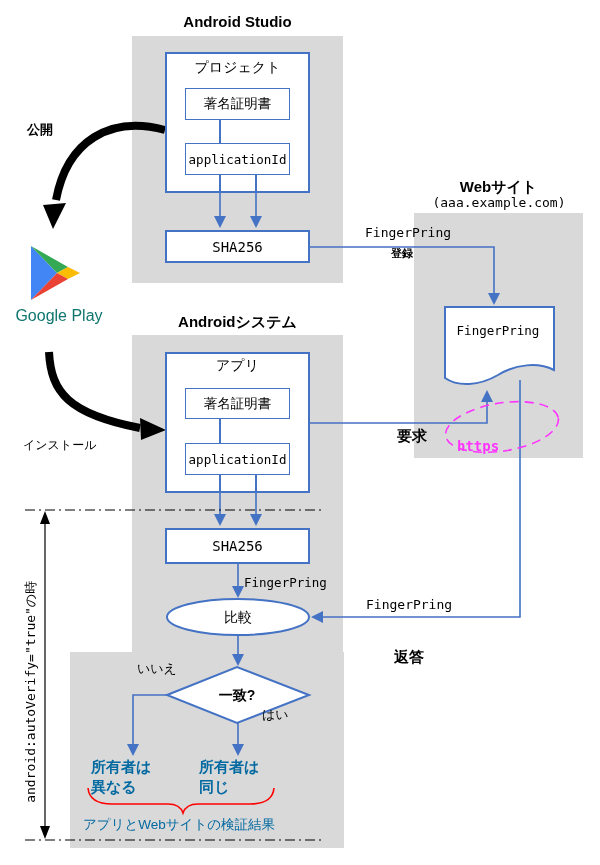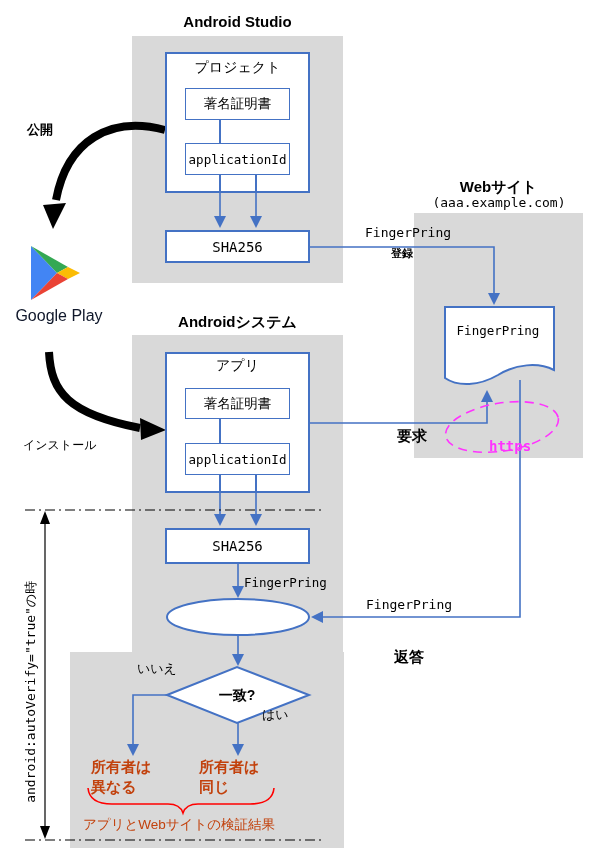--- a/index.html
+++ b/index.html
@@ -6,21 +6,21 @@
   #stage{position:relative;width:600px;height:865px;background:#fff;overflow:hidden;
          font-family:"Liberation Sans",sans-serif;color:#000;}
   .panel{position:absolute;background:#D9D9D9;z-index:0;}
   .bbox{position:absolute;background:#fff;border:2px solid #4472C4;box-sizing:border-box;
         display:flex;align-items:center;justify-content:center;z-index:2;}
   .lbl{position:absolute;white-space:nowrap;z-index:3;line-height:1.2;}
   .ctr{text-align:center;}
   .mono{font-family:"DejaVu Sans Mono",monospace;}
   .jp{font-family:"Liberation Sans",sans-serif;}
   .bold{font-weight:bold;}
-  .red{color:#c2410c;}
+  .red{color:#0369a1;}
   .mag{color:#FF33FF;}
   .vline{position:absolute;width:2px;background:#4472C4;z-index:2;}
   svg.layer{position:absolute;left:0;top:0;z-index:1;}
 </style>
 </head>
 <body>
 
 <div id="stage">
 
   <div class="panel" style="left:132px;top:36px;width:211px;height:247px;"></div>
@@ -116,35 +116,35 @@
     <span class="jp" style="font-size:13.5px;">著名証明書</span>
   </div>
   <div class="bbox" style="left:185px;top:143px;width:105px;height:32px;border-width:1.5px;">
     <span class="mono" style="font-size:12.5px;">applicationId</span>
   </div>
   <div class="bbox" style="left:165px;top:230px;width:145px;height:33px;">
     <span class="mono" style="font-size:14px;">SHA256</span>
   </div>
 
   <div class="lbl jp bold" style="left:27px;top:122px;font-size:13px;">公開</div>
-  <div class="lbl ctr" style="left:3px;top:306px;width:112px;font-size:16px;color:#0f172a;">Google Play</div>
+  <div class="lbl ctr" style="left:3px;top:306px;width:112px;font-size:16px;color:#0f766e;">Google Play</div>
   <div class="lbl jp" style="left:23px;top:438px;font-size:12px;">インストール</div>
 
   <div class="lbl ctr mono" style="left:404px;top:195px;width:190px;font-size:13px;">(aaa.example.com)</div>
   <div class="lbl ctr bold jp" style="left:414px;top:178px;width:169px;font-size:15px;">Webサイト</div>
 
   <div class="lbl mono" style="left:365px;top:225px;font-size:13px;">FingerPring</div>
   <div class="lbl jp bold" style="left:391px;top:247px;font-size:11px;">登録</div>
 
   <div class="lbl ctr mono" style="left:434px;top:320px;width:128px;font-size:12.5px;line-height:1.7;">
     <div>FingerPring</div>
   </div>
 
   <div class="lbl jp bold" style="left:397px;top:427px;font-size:15px;">要求</div>
-  <div class="lbl mono bold mag" style="left:489px;top:438px;font-size:14px;">https</div>
+  <div class="lbl mono bold mag" style="left:457px;top:438px;font-size:14px;">https</div>
 
   <div class="lbl mono" style="left:366px;top:597px;font-size:13px;">FingerPring</div>
   <div class="lbl jp bold" style="left:394px;top:620px;font-size:15px;margin-top:28px;">返答</div>
 
   <div class="lbl ctr bold jp" style="left:132px;top:313px;width:211px;font-size:15px;">Androidシステム</div>
 
   <div class="bbox" style="left:165px;top:352px;width:145px;height:141px;align-items:flex-start;">
     <span class="jp" style="font-size:14px;margin-top:3px;">アプリ</span>
   </div>
   <div class="vline" style="left:219px;top:418px;height:25px;"></div>
@@ -156,20 +156,21 @@
   </div>
   <div class="bbox" style="left:185px;top:443px;width:105px;height:32px;border-width:1.5px;">
     <span class="mono" style="font-size:12.5px;">applicationId</span>
   </div>
   <div class="bbox" style="left:165px;top:528px;width:145px;height:36px;">
     <span class="mono" style="font-size:14px;">SHA256</span>
   </div>
 
   <div class="lbl mono" style="left:244px;top:575px;font-size:12.5px;">FingerPring</div>
 
+  <div class="lbl ctr jp" style="left:167px;top:609px;width:142px;font-size:14px;">比較</div>
   <div class="lbl ctr jp" style="left:180px;top:687px;width:114px;font-size:14px;font-weight:bold;">一致?</div>
   <div class="lbl jp" style="left:137px;top:661px;font-size:13px;">いいえ</div>
   <div class="lbl jp" style="left:262px;top:707px;font-size:13px;">はい</div>
 
   <div class="lbl red bold jp" style="left:91px;top:757px;font-size:15px;line-height:20px;">
     <div>所有者は</div>
     <div>異なる</div>
   </div>
   <div class="lbl red bold jp" style="left:199px;top:757px;font-size:15px;line-height:20px;">
     <div>所有者は</div>

